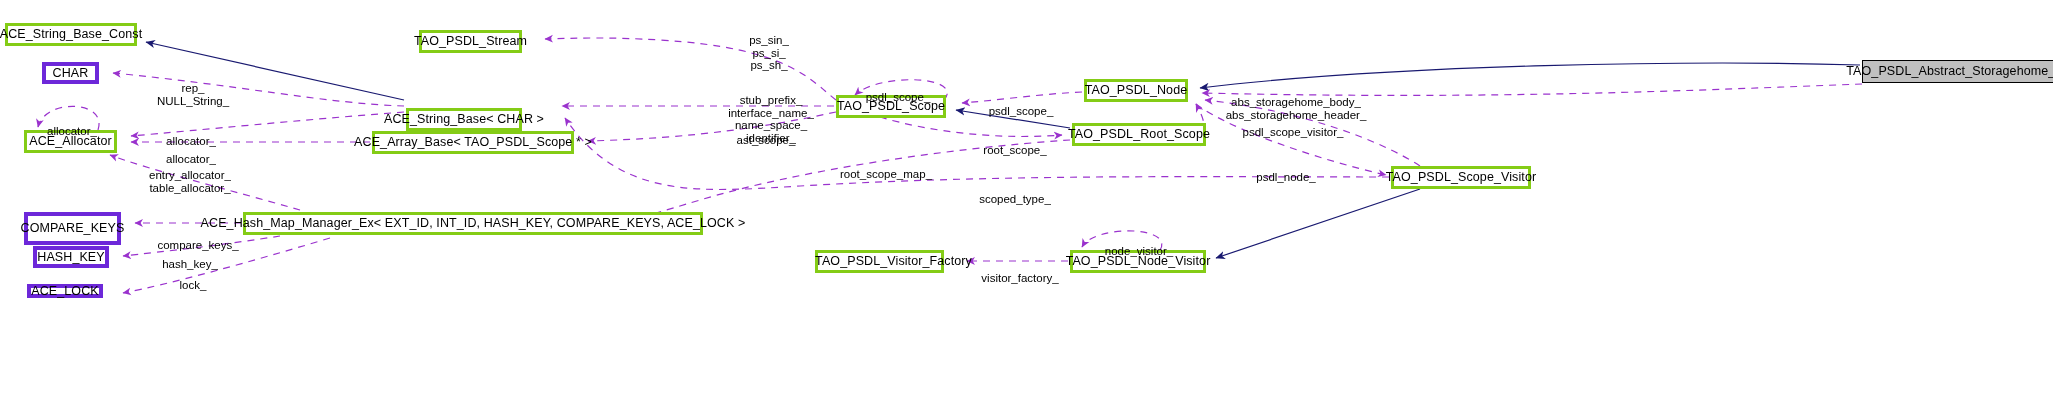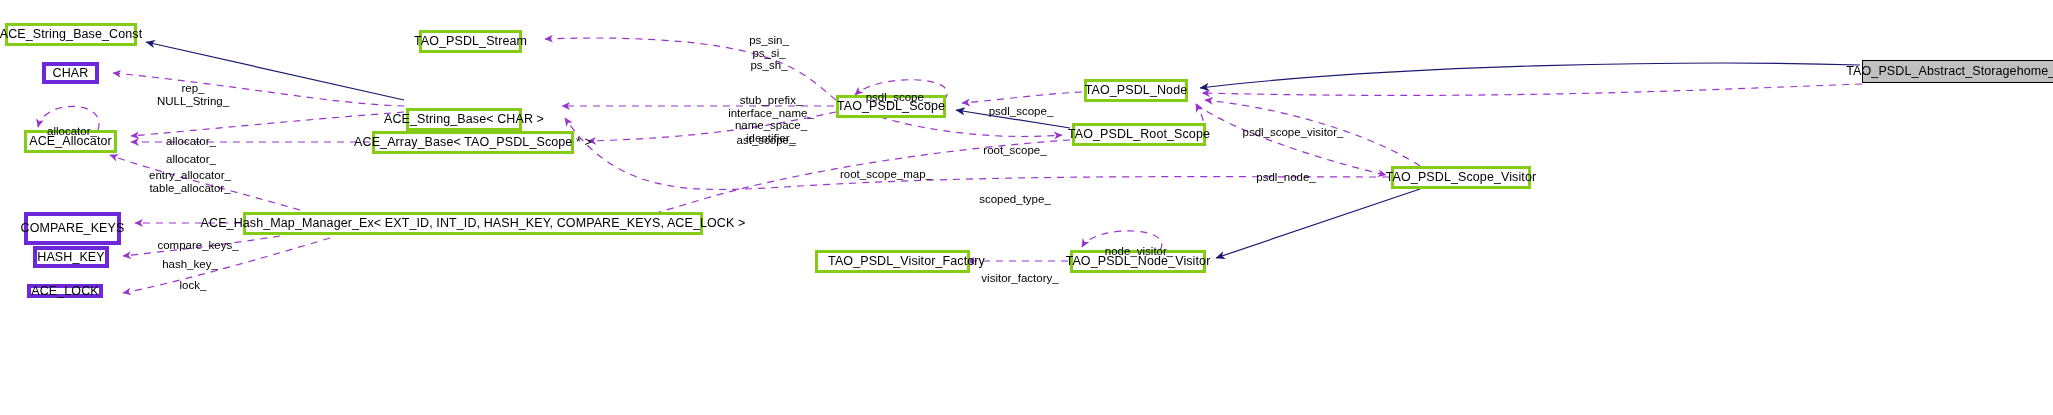--- a/index.html
+++ b/index.html
@@ -183,21 +183,21 @@
   </div>
 
   <div class="node-box highlight" style="left:1862px; top:60px; width:196px; height:23px;">
     <span>TAO_PSDL_Abstract_Storagehome_Dcl</span>
   </div>
 
   <div class="node-box" style="left:1391px; top:166px; width:140px; height:23px;">
     <span>TAO_PSDL_Scope_Visitor</span>
   </div>
 
-  <div class="node-box" style="left:815px; top:250px; width:155px; height:23px;padding-left:28px;">
+  <div class="node-box" style="left:815px; top:250px; width:129px; height:23px;padding-left:28px;">
     <span>TAO_PSDL_Visitor_Factory</span>
   </div>
 
   <div class="node-box" style="left:1070px; top:250px; width:136px; height:23px;">
     <span>TAO_PSDL_Node_Visitor</span>
   </div>
 
   <div class="edge-label" style="left:152px; top:58px; width:82px;">rep_
 NULL_String_</div>
 
@@ -230,20 +230,22 @@
   <div class="edge-label" style="left:860px; top:67px; width:76px;">psdl_scope_</div>
 
   <div class="edge-label" style="left:983px; top:81px; width:76px;">psdl_scope_</div>
 
   <div class="edge-label" style="left:977px; top:120px; width:76px;">root_scope_</div>
 
   <div class="edge-label" style="left:834px; top:144px; width:104px;">root_scope_map_</div>
 
   <div class="edge-label" style="left:973px; top:169px; width:84px;">scoped_type_</div>
 
+  <div class="edge-label" style="left:1216px; top:72px; width:160px;">abs_storagehome_body_
+abs_storagehome_header_</div>
 
   <div class="edge-label" style="left:1232px; top:102px; width:122px;">psdl_scope_visitor_</div>
 
   <div class="edge-label" style="left:1251px; top:147px; width:70px;">psdl_node_</div>
 
   <div class="edge-label" style="left:1098px; top:221px; width:82px;">node_visitor_</div>
 
   <div class="edge-label" style="left:972px; top:248px; width:96px;">visitor_factory_</div>
 
 </div>

